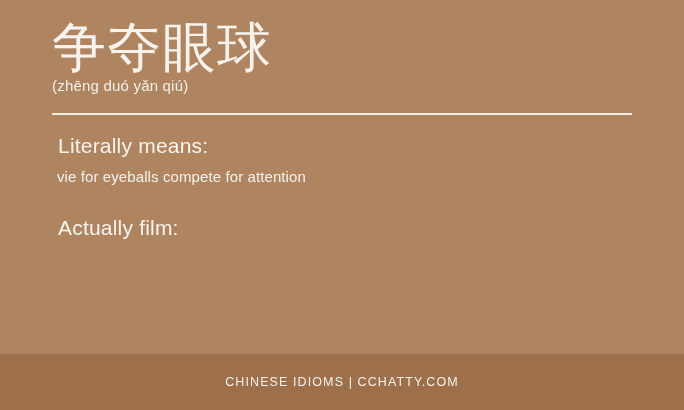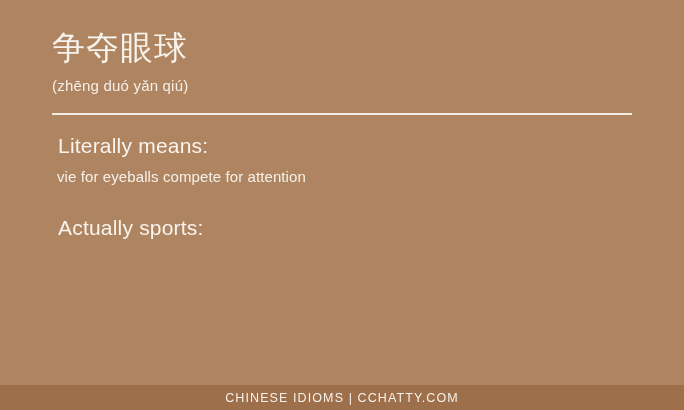--- a/index.html
+++ b/index.html
@@ -24,21 +24,21 @@
 
   
   #header {
     position: absolute;
     left: 52px;
     top: 24px;
     width: 582px;
   }
   #idiom-title {
     font-family: "DejaVu Sans", "Liberation Sans", sans-serif;
-    font-size: 33px;
+    font-size: 54px;
     line-height: 48px;
     color: #f7f2ec;
     letter-spacing: 1px;
     font-weight: 400;
     margin: 0;
     white-space: nowrap;
   }
   #idiom-pinyin {
     font-size: 15px;
     line-height: 19px;
@@ -91,21 +91,21 @@
     letter-spacing: 0.1px;
     white-space: nowrap;
   }
 
   
   #footer-bar {
     position: absolute;
     left: 0;
     bottom: 0;
     width: 684px;
-    height: 25px;
+    height: 56px;
     background: #9e6f4b;
     display: flex;
     align-items: center;
     justify-content: center;
   }
   #footer-text {
     font-size: 12.5px;
     line-height: 16px;
     color: #f6f1ea;
     letter-spacing: 1.1px;
@@ -127,21 +127,21 @@
   <div id="body-area">
 
     <div class="section">
       <div class="section-heading">Literally means:</div>
       <div class="section-lines">
         <div class="section-line">vie for eyeballs compete for attention</div>
       </div>
     </div>
 
     <div class="section">
-      <div class="section-heading">Actually sports:</div>
+      <div class="section-heading">Actually film:</div>
     </div>
 
   </div>
 
   <div id="footer-bar">
     <div id="footer-text">CHINESE IDIOMS | CCHATTY.COM</div>
   </div>
 
 </div>
 

